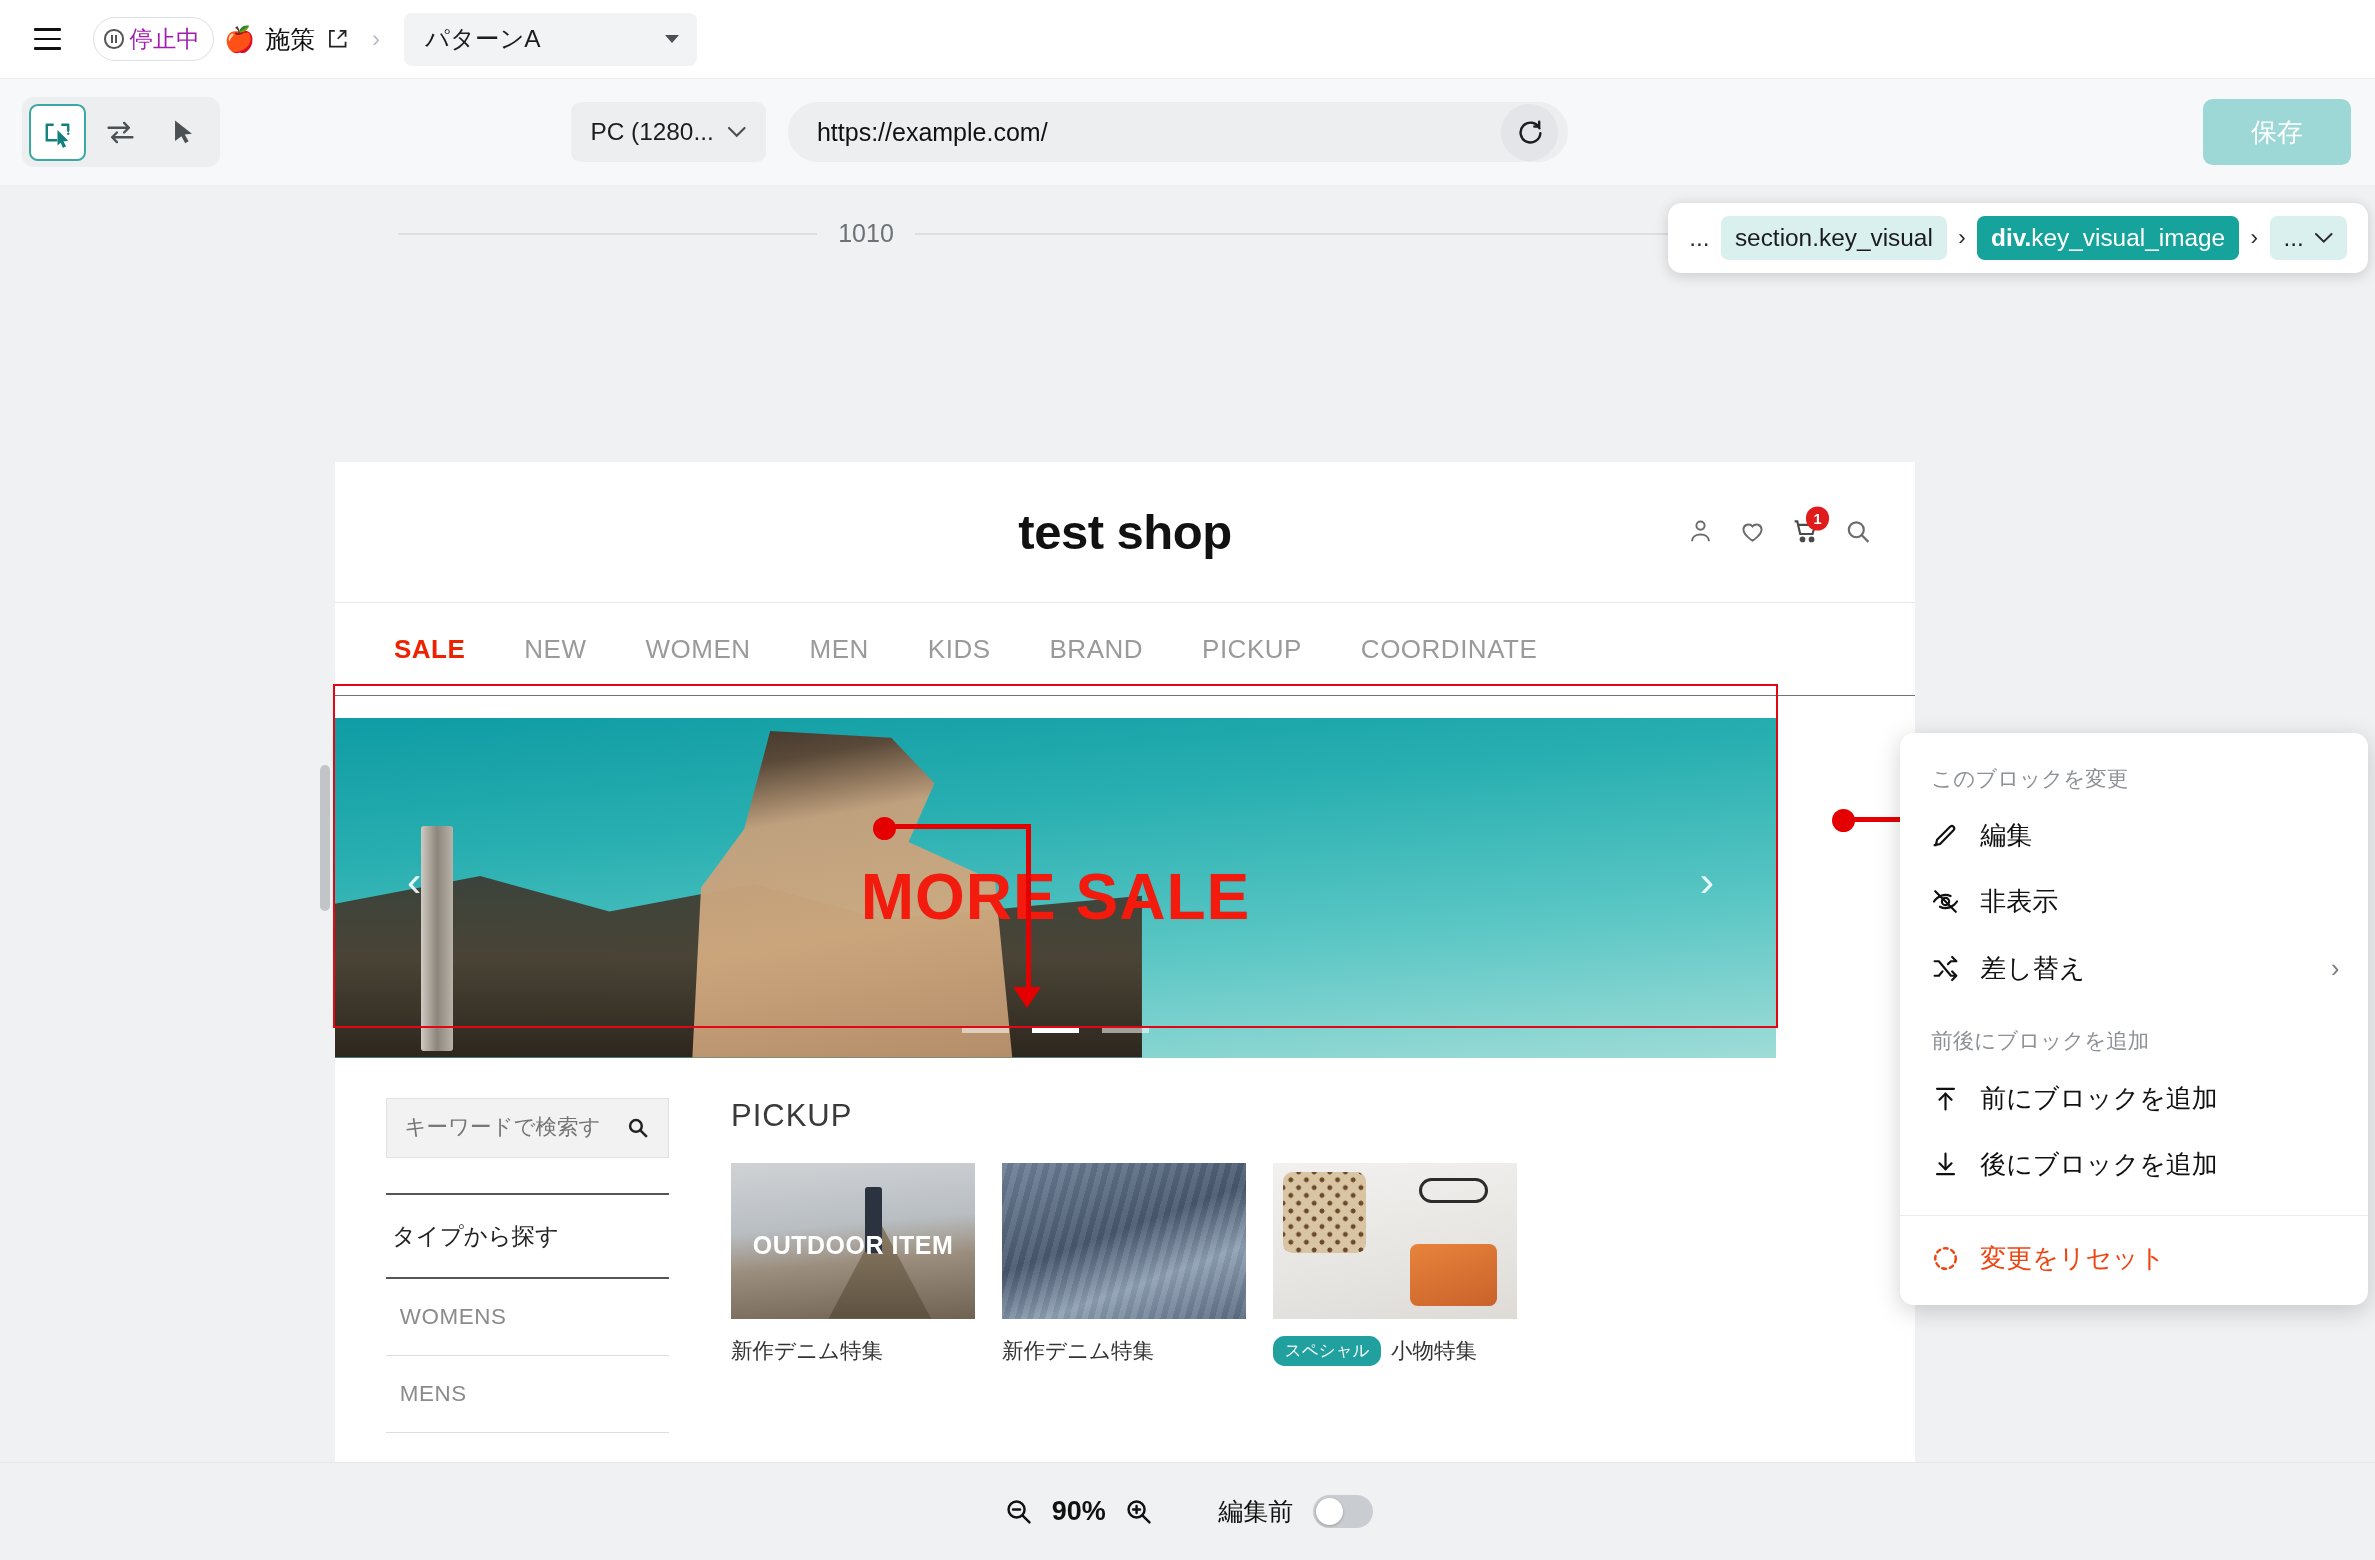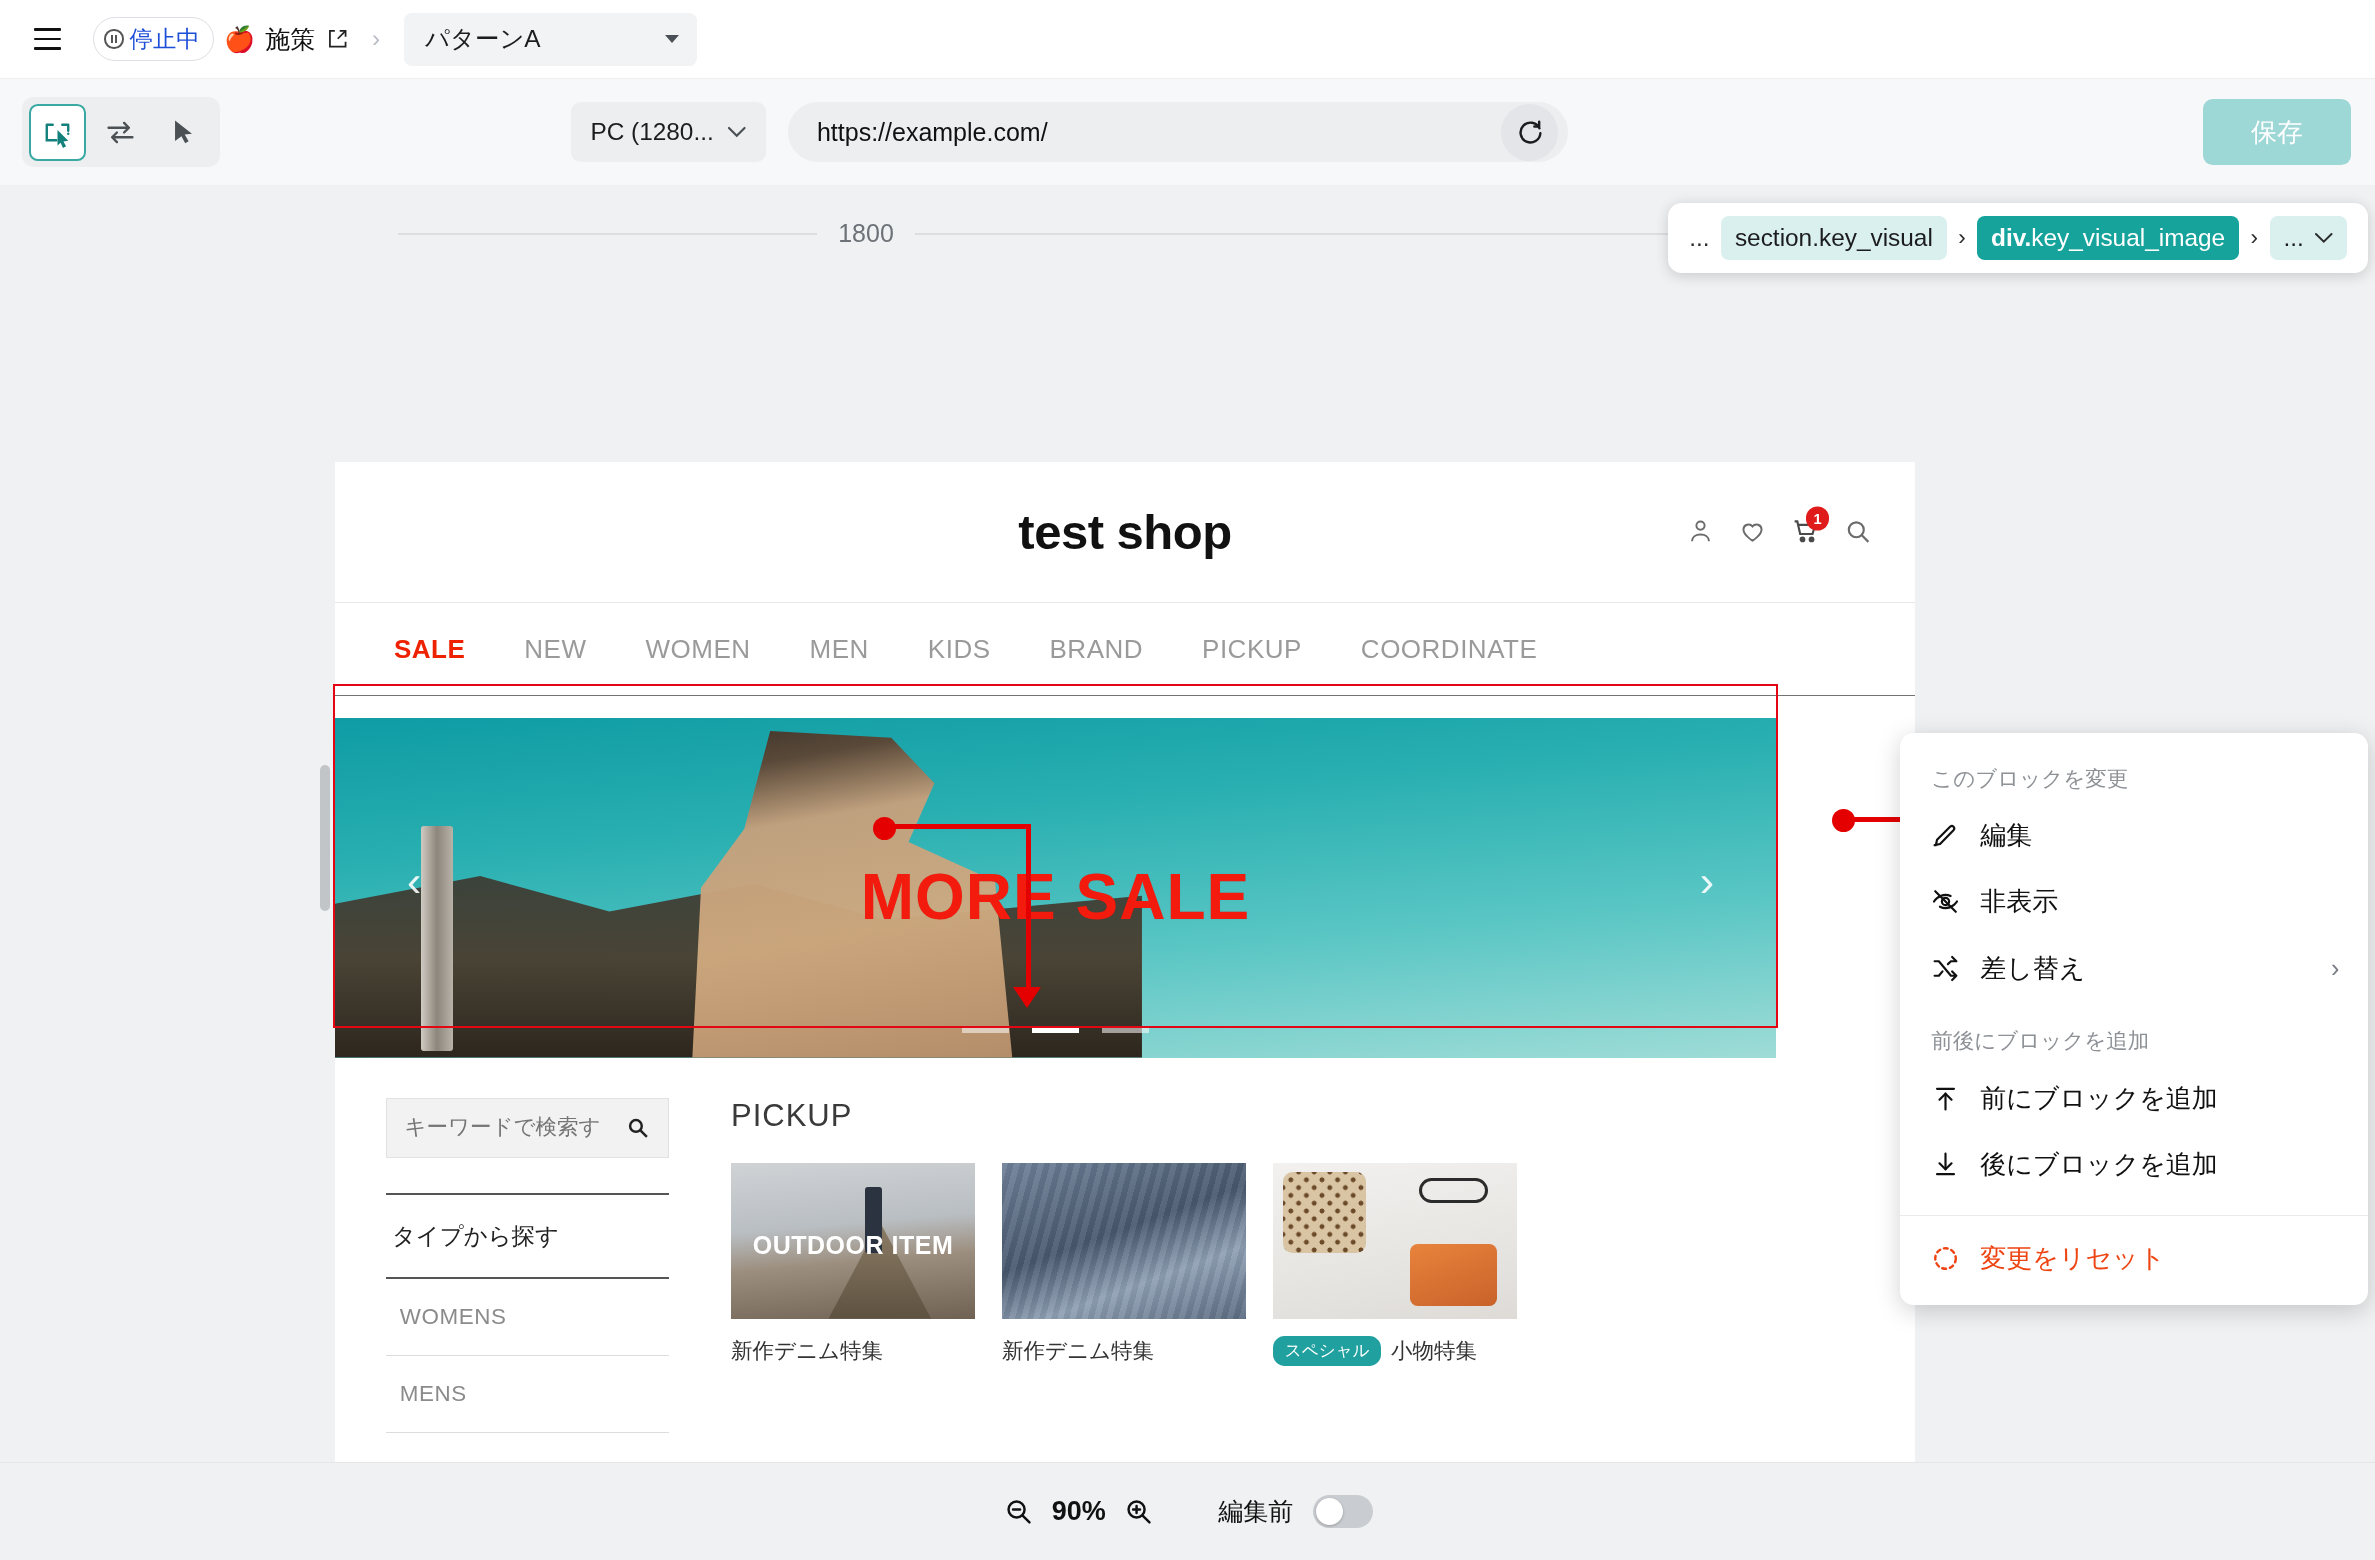--- a/index.html
+++ b/index.html
@@ -17,21 +17,21 @@
     padding-left: 25px; gap: 0px;
   }
   .hamburger { width: 45px; height: 45px; display: flex; flex-direction: column;
     justify-content: center; align-items: center; gap: 6.8px; cursor: pointer; }
   .hamburger span { display: block; width: 27px; height: 2.9px; background: #111; border-radius: 1px;}
 
   .status-group { display: flex; align-items: center; margin-left: 23.4px; gap: 9.8px; }
   .status-pill {
     display: inline-flex; align-items: center; gap: 5.9px;
     border: 1.5px solid #dcdfe3; border-radius: 29px;
-    padding: 4.9px 13.7px 4.9px 9.8px; font-size: 23.4px; color: #1d4ed8;
+    padding: 4.9px 13.7px 4.9px 9.8px; font-size: 23.4px; color: #a21caf;
     background: #fff; white-space: nowrap;
   }
   .pause-icon { width: 19.5px; height: 19.5px; border: 2px solid #555; border-radius: 50%;
     display: inline-flex; align-items: center; justify-content: center; gap: 2px; }
   .pause-icon i { width: 2px; height: 7.8px; background: #555; display: block; }
   .apple-emoji { font-size: 25px; line-height: 1; }
   .policy-name { font-size: 25px; color: #111; }
   .ext-icon { width: 21.5px; height: 21.5px; position: relative; display: inline-block; margin-left: 2px;}
   .bc-sep { color: #b9bec4; font-size: 24.4px; margin: 0 13.7px; }
 
@@ -304,21 +304,21 @@
 
     <div class="save-btn">
       <span>保存</span>
     </div>
   </div>
 
   <div class="canvas">
 
     <div class="ruler">
       <div class="ruler-line" style="width:419px"></div>
-      <div class="ruler-label">1800</div>
+      <div class="ruler-label">1010</div>
       <div class="ruler-line" style="width:1063px"></div>
     </div>
 
     <div class="preview">
 
       <div class="site-header">
         <div class="shop-title">test shop</div>
         <div class="header-icons">
           <span class="hi">
             <svg width="29" height="29" viewBox="0 0 24 24" fill="none" stroke="#6b6b6b" stroke-width="1.6">

